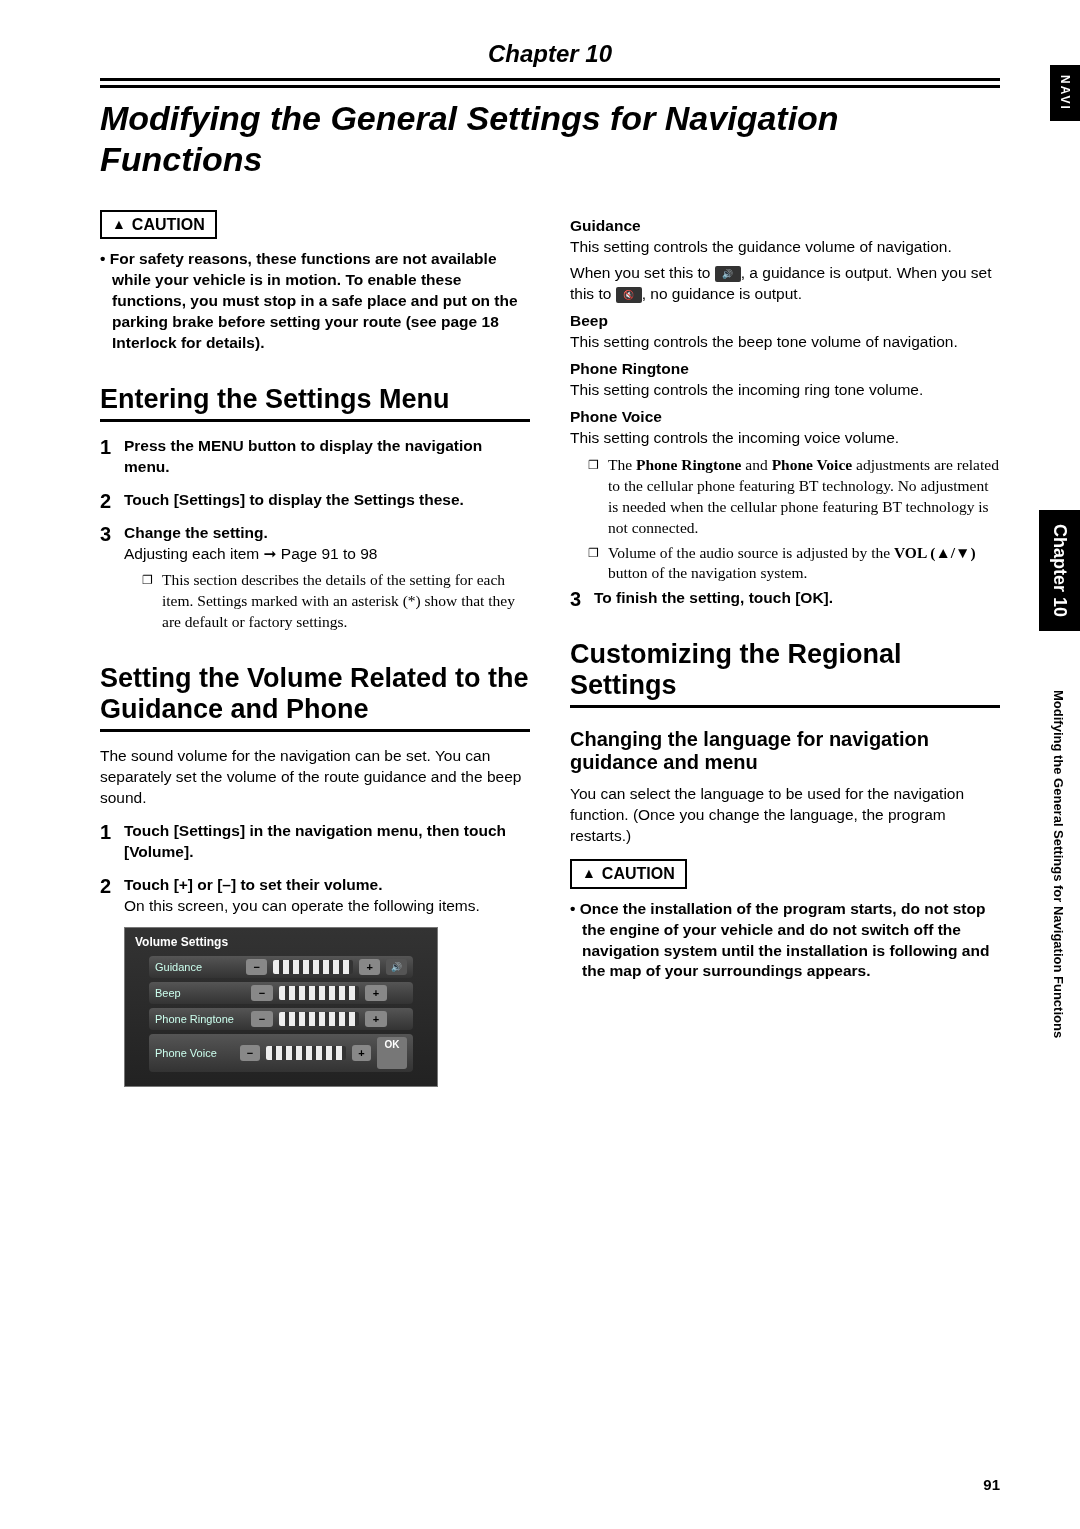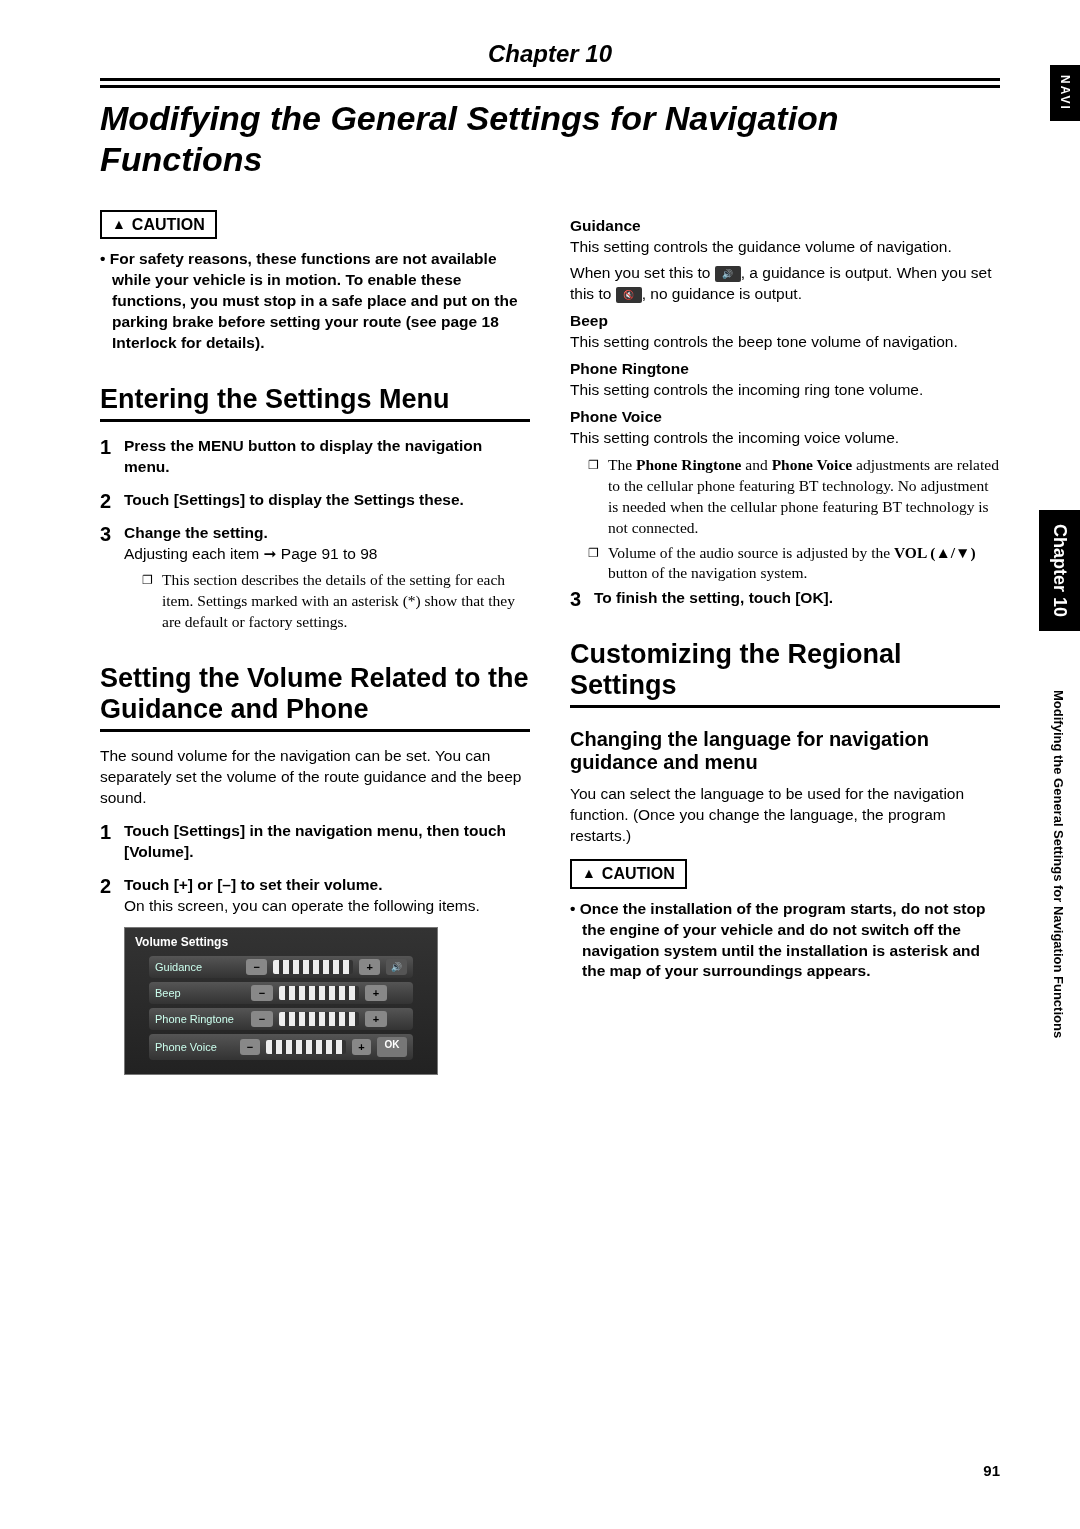--- a/index.html
+++ b/index.html
@@ -210,26 +210,26 @@
   .vol-bar {
     flex:0 0 80px;height:14px;
     background:repeating-linear-gradient(90deg,#eee 0,#eee 6px,#333 6px,#333 10px);
     border-radius:2px;
   }
   .vol-extra {
     width:22px;height:16px;background:#555;border-radius:3px;
     color:#ccc;font-size:9px;line-height:16px;text-align:center;
   }
   .vol-ok {
-    width:34px;height:20px;background:#777;border-radius:3px;
+    width:34px;height:32px;background:#777;border-radius:3px;
     color:#fff;font-size:10px;line-height:16px;text-align:center;font-weight:bold;
   }
   .page-num {
     position:absolute;
-    bottom: 50px;
+    bottom: 36px;
     right: 80px;
     font-weight:bold;
     font-size:15px;
   }
 </style>
 </head>
 <body>
 
 <div class="page">
 
@@ -350,19 +350,19 @@
       <hr class="h2-rule">
 
       <div class="h3">Changing the language for navigation guidance and menu</div>
       <p class="para">You can select the language to be used for the navigation function. (Once you change the language, the program restarts.)</p>
 
       <div class="caution-box">
         <span class="caution-icon">▲</span>
         <span>CAUTION</span>
       </div>
       <ul class="bullets">
-        <li>Once the installation of the program starts, do not stop the engine of your vehicle and do not switch off the navigation system until the installation is asterisk and the map of your surroundings appears.</li>
+        <li>Once the installation of the program starts, do not stop the engine of your vehicle and do not switch off the navigation system until the installation is following and the map of your surroundings appears.</li>
       </ul>
     </div>
   </div>
 
   <div class="page-num">91</div>
 </div>
 
 </body></html>

